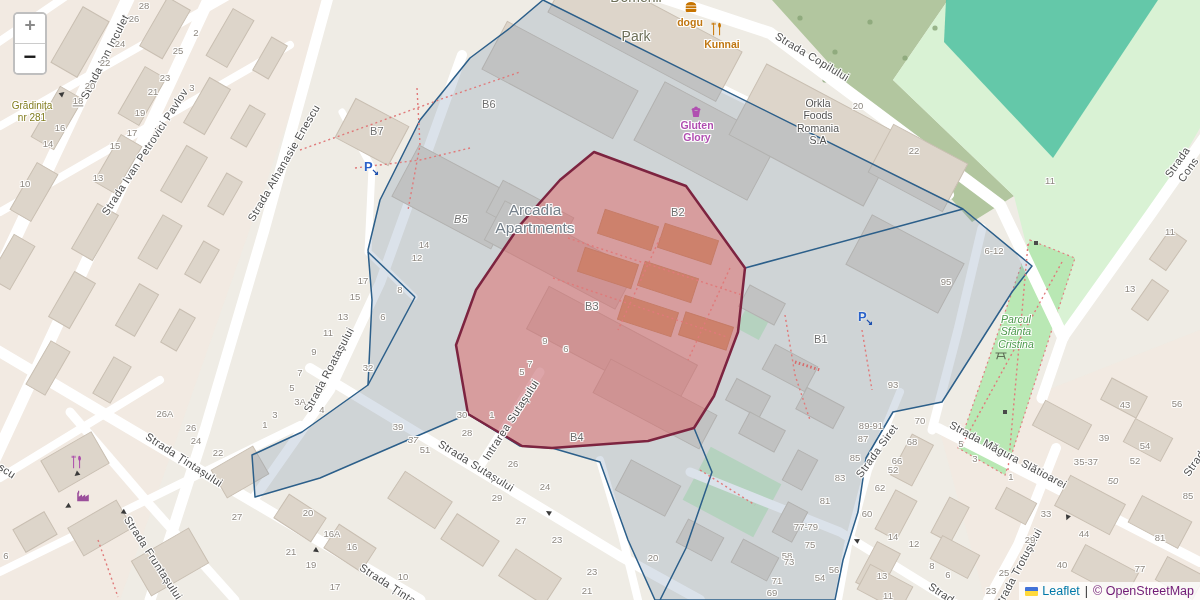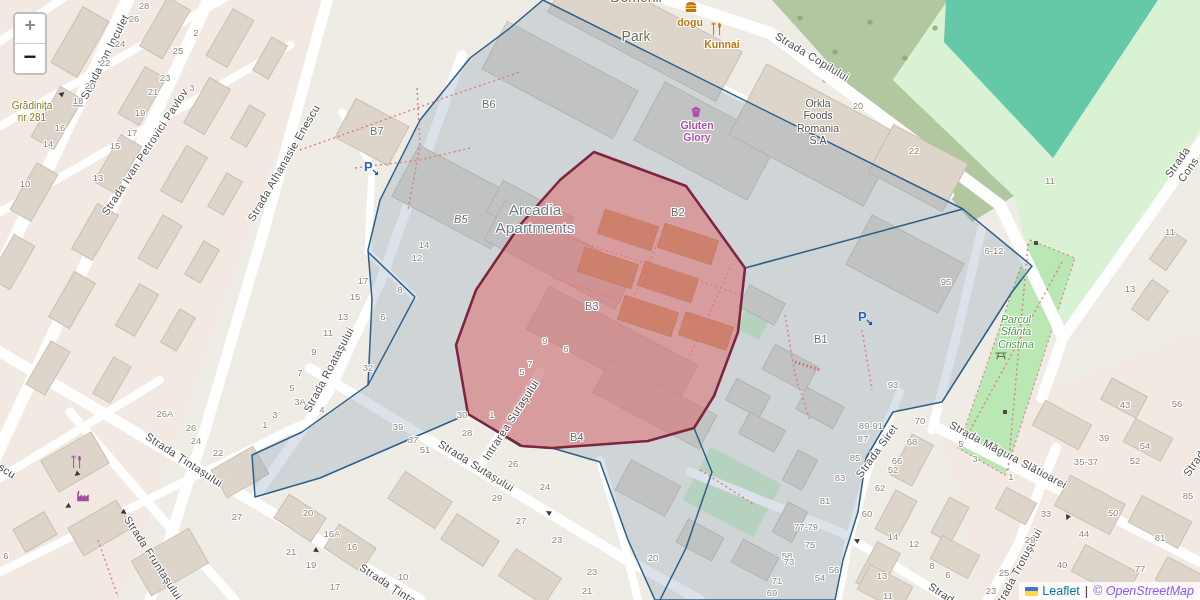--- a/index.html
+++ b/index.html
@@ -44,21 +44,21 @@
   }
   .zin{color:#8a8a8a;border-bottom:1px solid #ccc;}
   .zout{color:#1a1a1a;font-size:22px;}
   .attrib{
     position:absolute;right:0;bottom:0;background:rgba(255,255,255,.8);
     padding:2px 6px 2px 6px;font-size:12.5px;color:#333;z-index:50;
     display:flex;align-items:center;gap:4px;
   }
   .attrib a{text-decoration:none;}
   .leaflet{color:#0078A8;}
-  .osm{color:#8b5cf6;font-style:italic;}
+  .osm{color:#701a75;}
   .sep{color:#333;margin:0 1px;}
   .flag{display:inline-block;width:13px;height:9px;border-radius:1px;overflow:hidden;position:relative;top:0px;}
   .fb,.fy{display:block;width:100%;height:50%;}
   .fb{background:#4272d8;}
   .fy{background:#ffd93b;}
 </style>
 </head>
 <body>
 
 <div id="map">
@@ -447,21 +447,21 @@
       <span class="lbl hnum" style="left: 882px; top: 576px; transform: translate(-50%, -50%) rotate(0deg);">13</span>
       <span class="lbl hnum" style="left: 888px; top: 596px; transform: translate(-50%, -50%) rotate(0deg);">11</span>
       <span class="lbl hnum" style="left: 961px; top: 444px; transform: translate(-50%, -50%) rotate(0deg);">5</span>
       <span class="lbl hnum" style="left: 975px; top: 459px; transform: translate(-50%, -50%) rotate(0deg);">3</span>
       <span class="lbl hnum" style="left: 1125px; top: 405px; transform: translate(-50%, -50%) rotate(0deg);">43</span>
       <span class="lbl hnum" style="left: 1104px; top: 438px; transform: translate(-50%, -50%) rotate(0deg);">39</span>
       <span class="lbl hnum" style="left: 1086px; top: 462px; transform: translate(-50%, -50%) rotate(0deg);">35-37</span>
       <span class="lbl hnum" style="left: 1177px; top: 404px; transform: translate(-50%, -50%) rotate(0deg);">56</span>
       <span class="lbl hnum" style="left: 1145px; top: 446px; transform: translate(-50%, -50%) rotate(0deg);">54</span>
       <span class="lbl hnum" style="left: 1135px; top: 461px; transform: translate(-50%, -50%) rotate(0deg);">52</span>
-      <span class="lbl hnum" style="left: 1113px; top: 513px; transform: translate(-50%, -50%) rotate(0deg); font-style: italic;">50</span>
+      <span class="lbl hnum" style="left: 1113px; top: 481px; transform: translate(-50%, -50%) rotate(0deg); font-style: italic;">50</span>
       <span class="lbl hnum" style="left: 1084px; top: 534px; transform: translate(-50%, -50%) rotate(0deg);">44</span>
       <span class="lbl hnum" style="left: 1062px; top: 565px; transform: translate(-50%, -50%) rotate(0deg);">40</span>
       <span class="lbl hnum" style="left: 1046px; top: 514px; transform: translate(-50%, -50%) rotate(0deg);">33</span>
       <span class="lbl hnum" style="left: 1030px; top: 540px; transform: translate(-50%, -50%) rotate(0deg);">29</span>
       <span class="lbl hnum" style="left: 1004px; top: 573px; transform: translate(-50%, -50%) rotate(0deg);">25</span>
       <span class="lbl hnum" style="left: 991px; top: 591px; transform: translate(-50%, -50%) rotate(0deg);">23</span>
       <span class="lbl hnum" style="left: 1011px; top: 477px; transform: translate(-50%, -50%) rotate(0deg);">1</span>
       <span class="lbl hnum" style="left: 1188px; top: 496px; transform: translate(-50%, -50%) rotate(0deg);">85</span>
       <span class="lbl hnum" style="left: 1160px; top: 538px; transform: translate(-50%, -50%) rotate(0deg);">81</span>
       <span class="lbl hnum" style="left: 1140px; top: 569px; transform: translate(-50%, -50%) rotate(0deg);">77</span>

